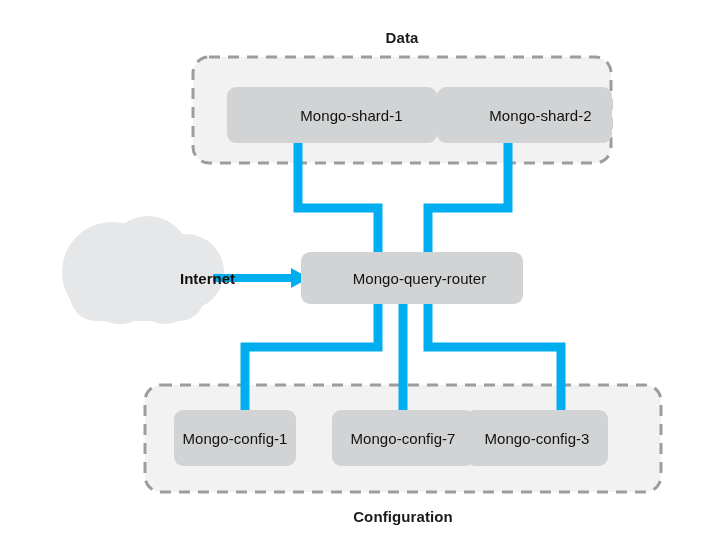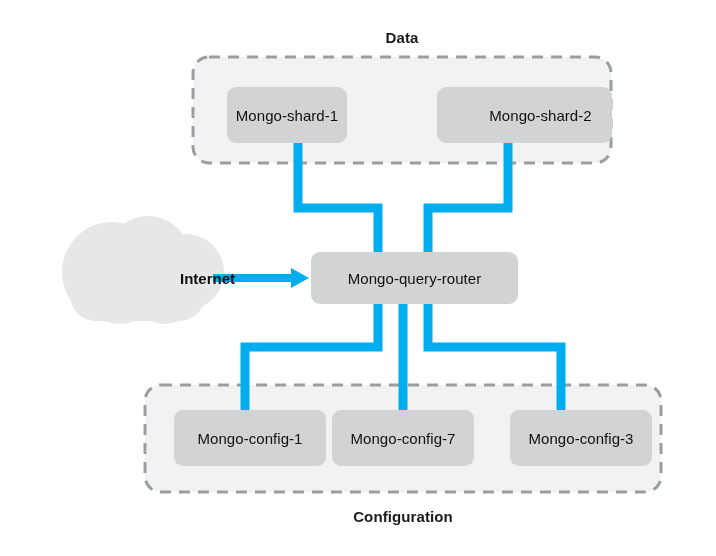--- a/index.html
+++ b/index.html
@@ -96,25 +96,25 @@
       <polygon points="291,268 309,278 291,288" fill="#00aeef"></polygon>
     </g>
   </svg>
 
   <div class="group-label" style="left:145px; top:508px; width:516px;">Configuration</div>
 
   <div class="group-label" style="left:193px; top:29px; width:418px;">Data</div>
 
   <div class="cloud-label" style="left:62px; top:270px; width:173px;">Internet</div>
 
-  <div class="node-box" style="left:227px; top:87px; width:120px; height:56px;">Mongo-shard-1</div>
+  <div class="node-box" style="left:227px; top:87px; width:171px; height:56px;padding-left:39px;">Mongo-shard-1</div>
 
   <div class="node-box" style="left:437px; top:87px; width:143px; height:56px;padding-left:32px;">Mongo-shard-2</div>
 
-  <div class="node-box" style="left:311px; top:252px; width:207px; height:52px;">Mongo-query-router</div>
+  <div class="node-box" style="left:301px; top:252px; width:207px; height:52px;padding-left:15px;">Mongo-query-router</div>
 
-  <div class="node-box" style="left:174px; top:410px; width:152px; height:56px;">Mongo-config-1</div>
+  <div class="node-box" style="left:174px; top:410px; width:122px; height:56px;">Mongo-config-1</div>
 
   <div class="node-box" style="left:332px; top:410px; width:142px; height:56px;">Mongo-config-7</div>
 
-  <div class="node-box" style="left:510px; top:410px; width:142px; height:56px;">Mongo-config-3</div>
+  <div class="node-box" style="left:466px; top:410px; width:142px; height:56px;">Mongo-config-3</div>
 
 </div>
 
 </body></html>

